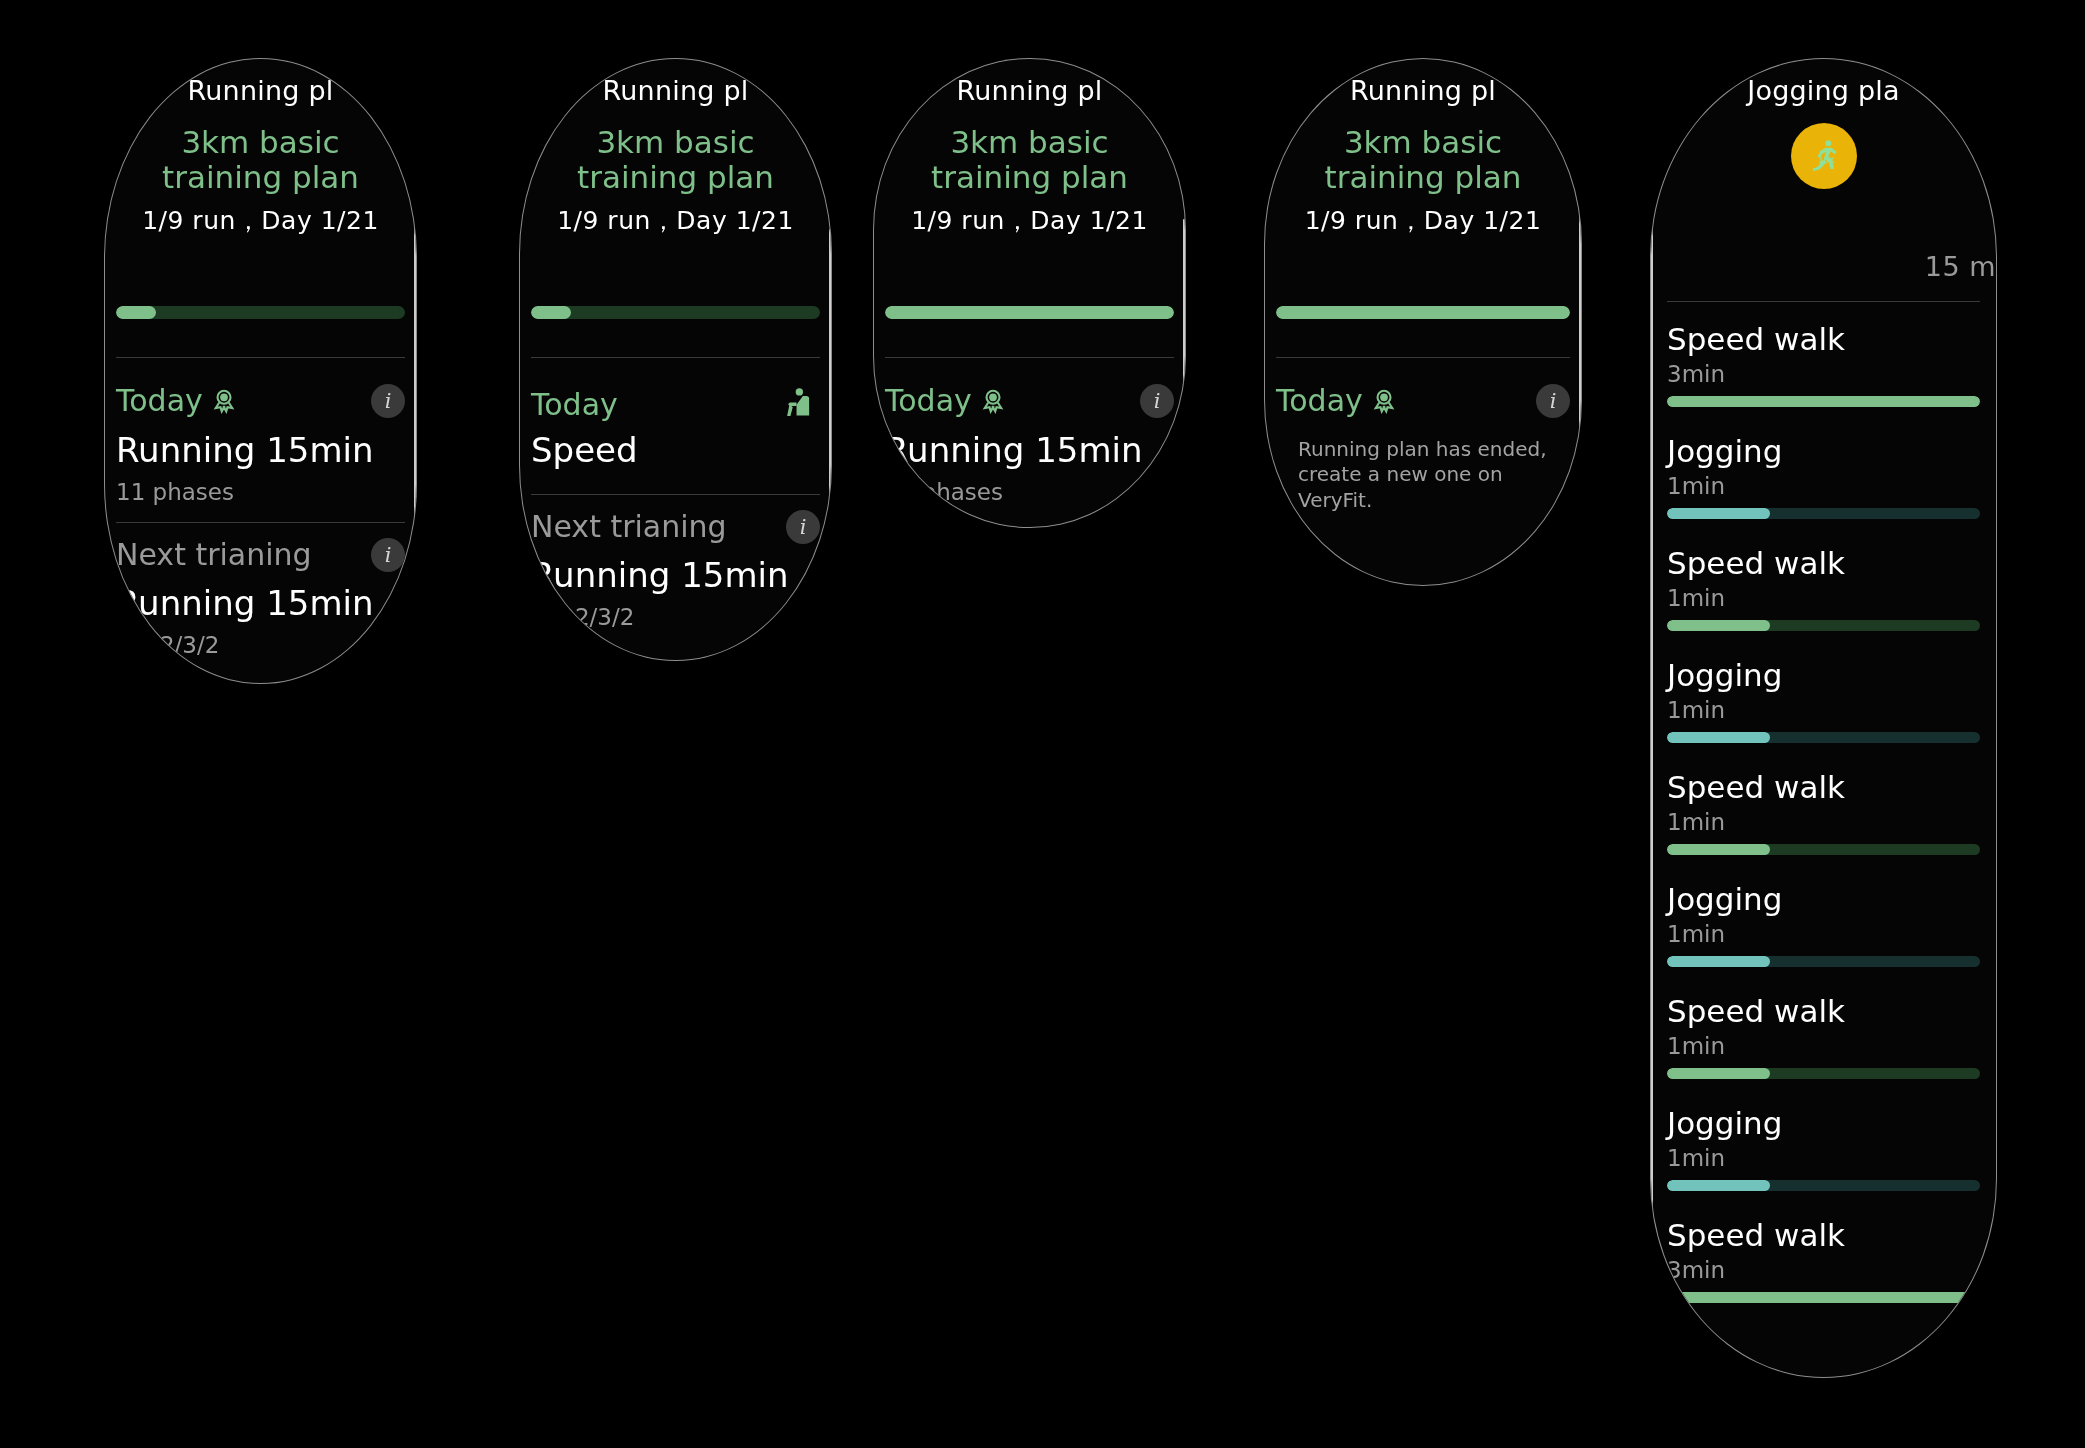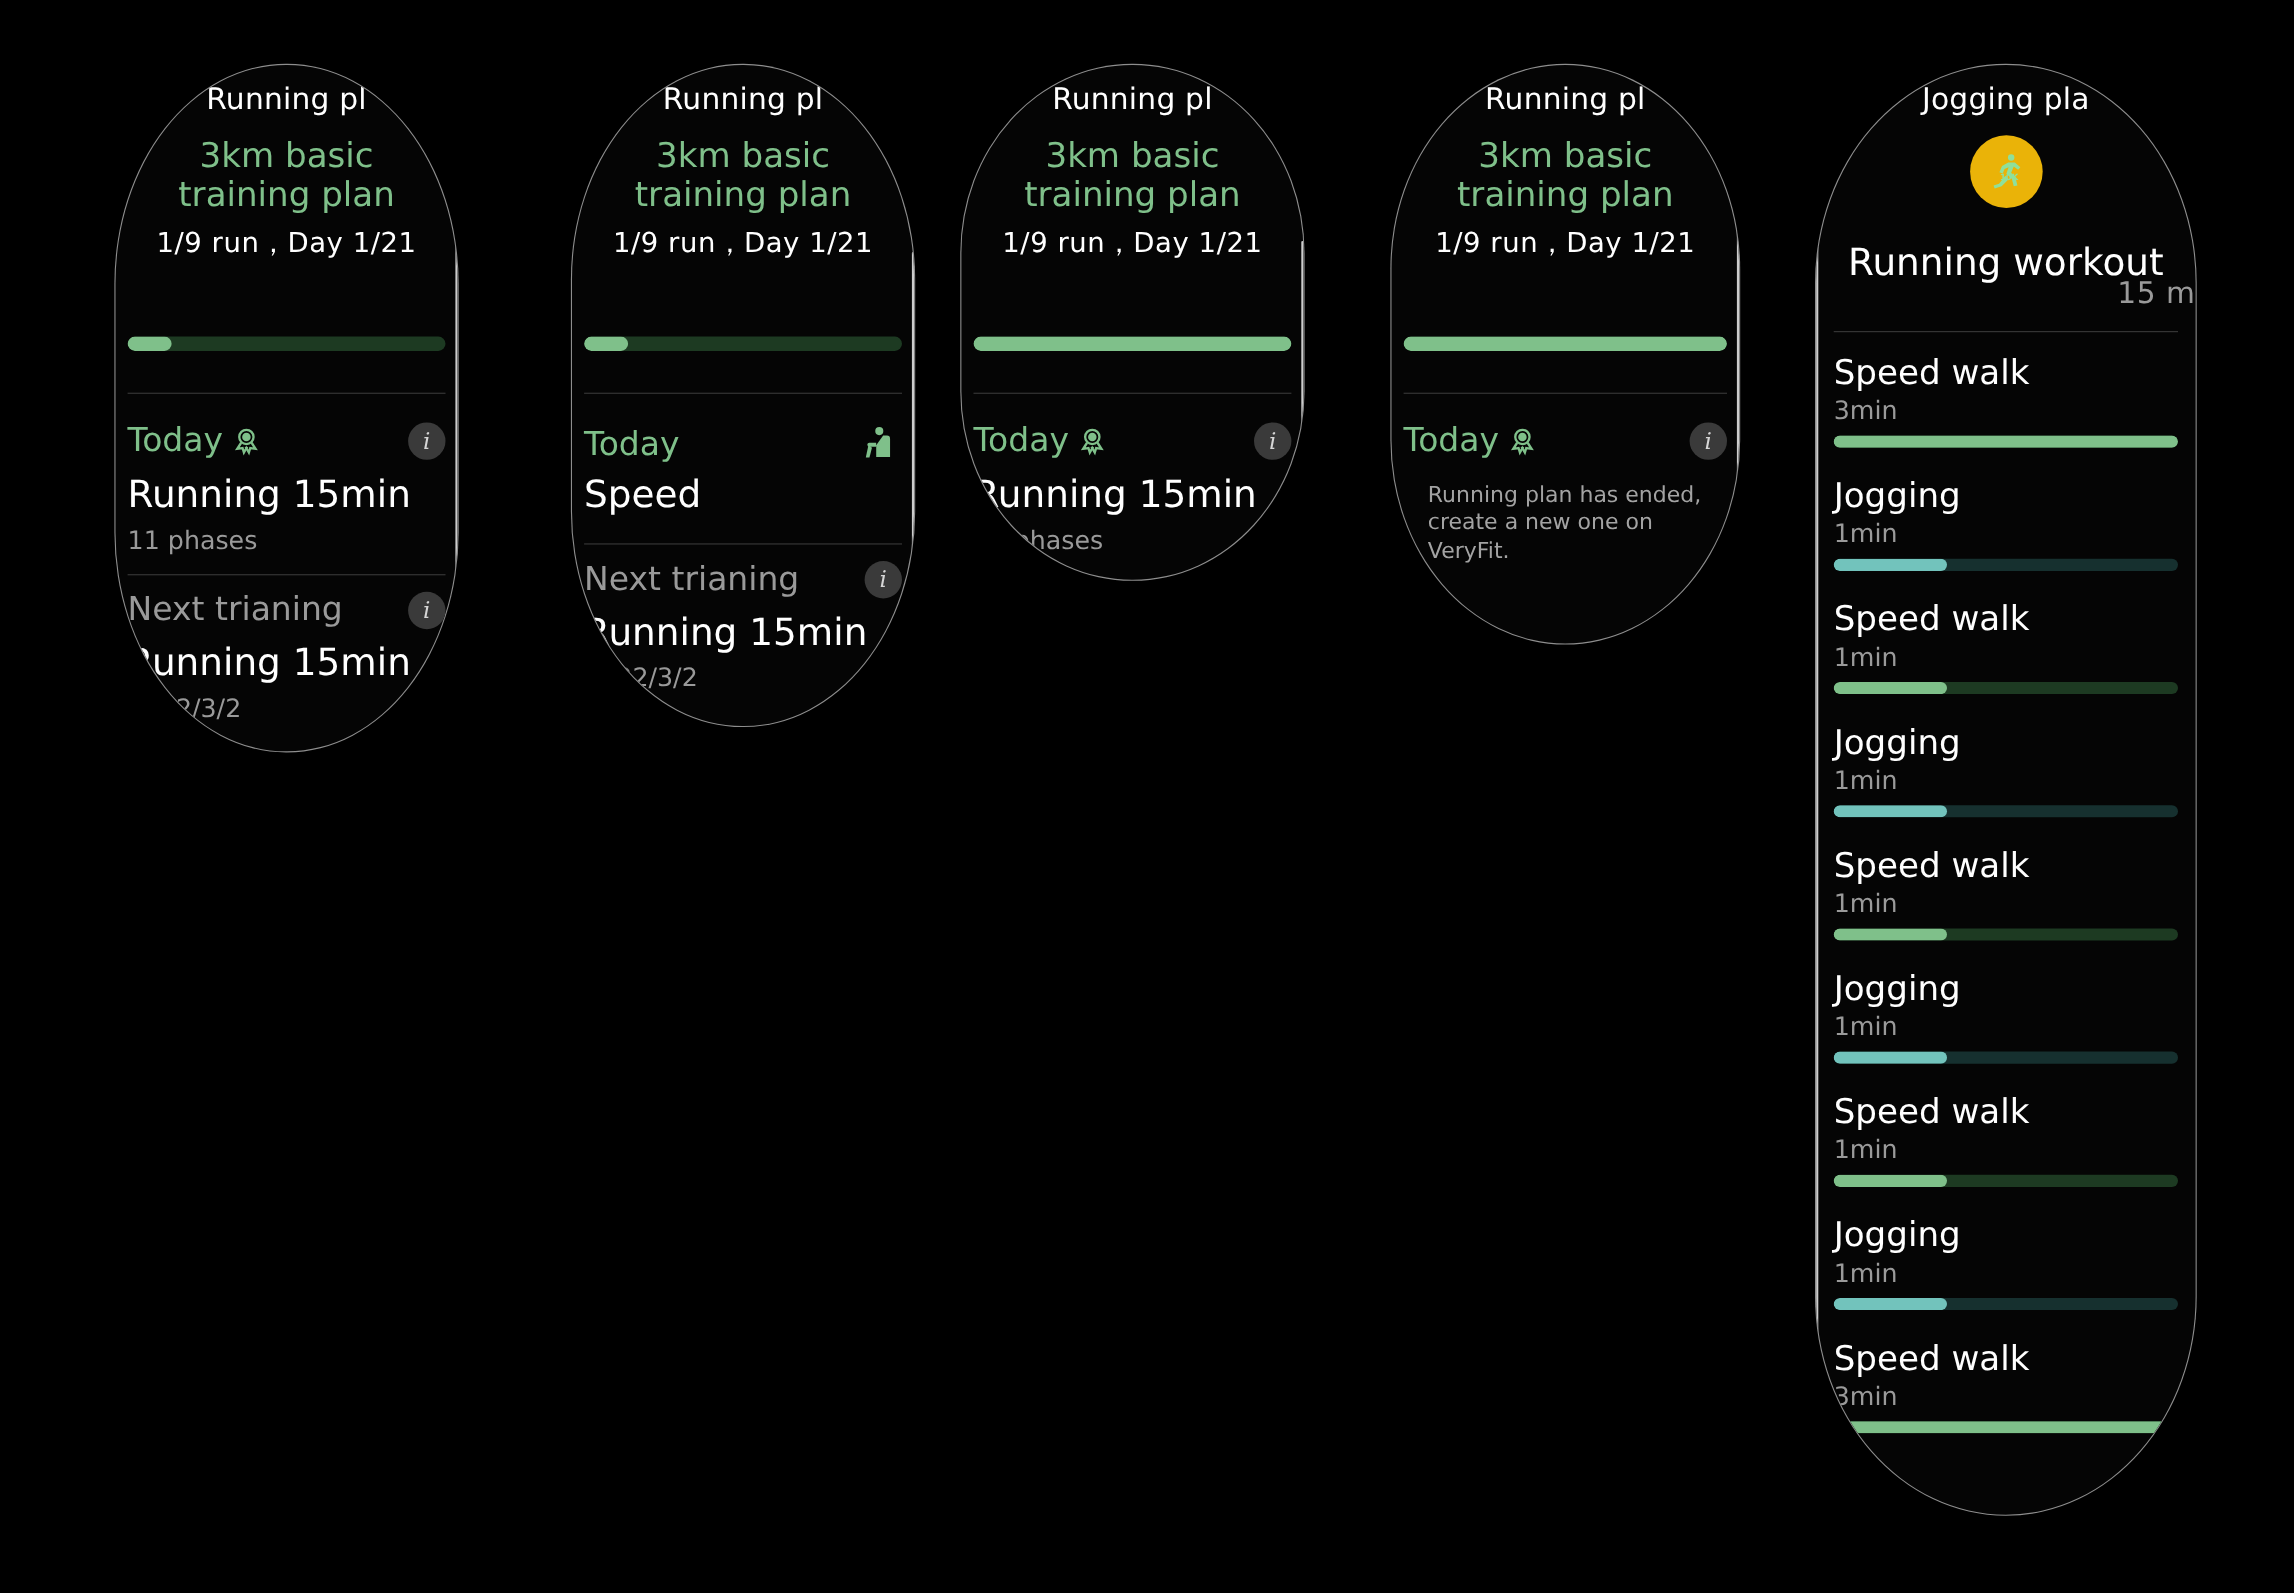--- a/index.html
+++ b/index.html
@@ -268,21 +268,20 @@
 
       <div class="sport-circle" style="position:absolute;left:0;right:0;top:64px;">
         <svg viewBox="0 0 24 24" width="40" height="40">
           <circle cx="14.6" cy="4.3" r="1.75" fill="#8FE09B"></circle>
           <path d="M13.0 7.0 L9.6 9.0 L8.2 12.4 L10.0 13.0 L11.0 10.6 L13.2 9.6 L12.0 13.2 L15.0 16.0 L16.0 20.0 L18.0 19.6 L16.9 14.9 L14.6 12.6 L16.0 9.2 L18.4 11.0 L19.6 9.6 L16.6 7.0 Z" fill="#8FE09B"></path>
           <path d="M11.4 14.2 L8.0 18.6 L5.0 19.6 L5.6 21.2 L9.4 20.0 L13.2 16.2 Z" fill="#8FE09B"></path>
           <text x="8.5" y="16.4" font-family="DejaVu Sans, sans-serif" font-size="4.6" font-weight="bold" fill="#8FE09B">10K</text>
         </svg>
       </div>
 
-      <div class="w-title" style="position:absolute;left:0;right:0;top:148px;">Running workout</div>
       <div class="w-sub" style="position:absolute;left:0;right:0;top:188px;">15 m</div>
 
       <div class="rule" style="position:absolute;left:16px;right:16px;top:242px;"></div>
 
       <div id="phase-list" style="position:absolute;left:16px;right:16px;top:262px;">
           <div style="margin-bottom: 26px;">
             <div class="phase-name">Speed walk</div>
             <div class="phase-dur">3min</div>
             <div class="phase-bar" style="background: rgb(29, 58, 34);">
               <i style="width: 100%; background: rgb(127, 192, 138);"></i>

